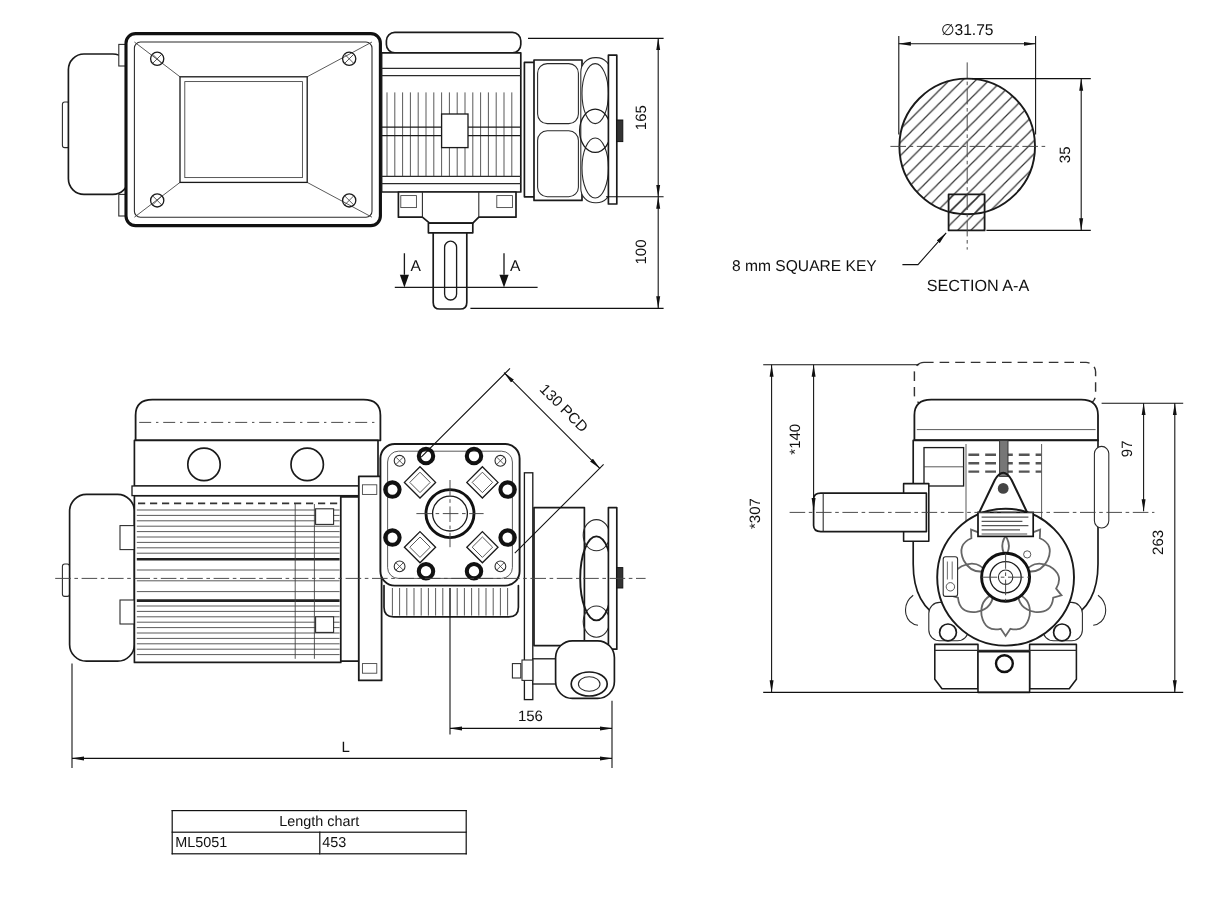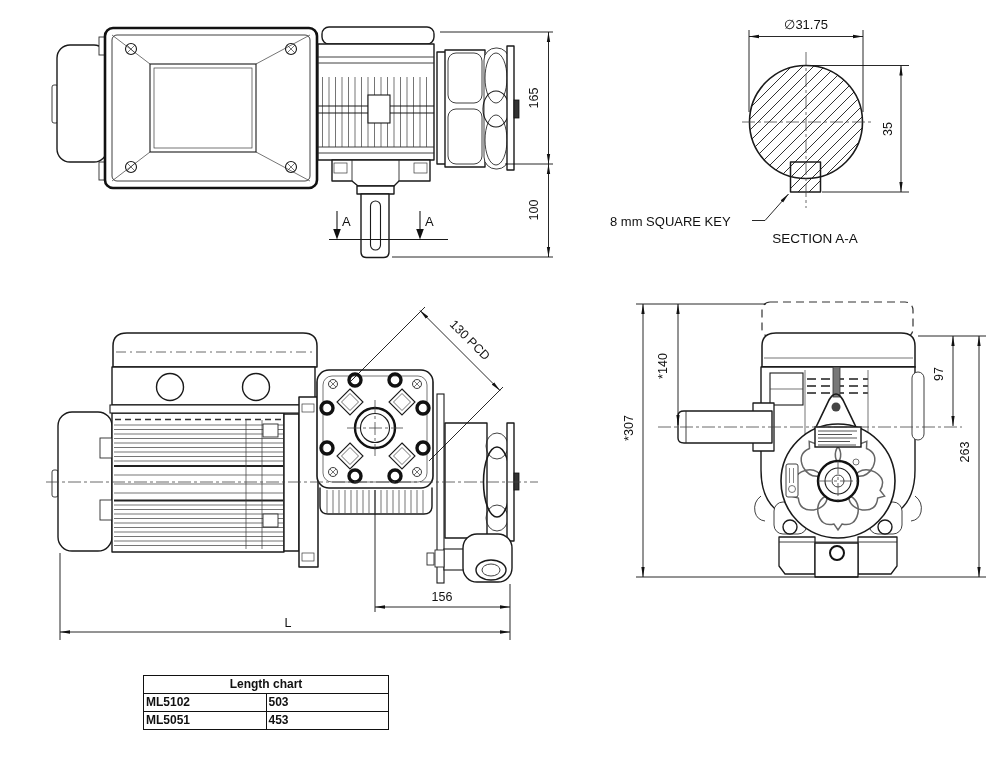--- a/index.html
+++ b/index.html
@@ -14,21 +14,21 @@
   .xthin{fill:none;stroke:#3a3a3a;stroke-width:0.7;}
   .wfill{fill:#ffffff;}
   .dim  {fill:none;stroke:#111;stroke-width:0.9;}
   .cl   {fill:none;stroke:#444;stroke-width:0.8;stroke-dasharray:13 3 3 3;}
   .dsh  {fill:none;stroke:#333;stroke-width:1.2;stroke-dasharray:8 5;}
   .gray {fill:none;stroke:#666;stroke-width:1.5;}
   .t12{font-size:12.5px;} .t13{font-size:13px;} .t13b{font-size:13.5px;}
   .mid{text-anchor:middle;}
   .chart{position:absolute;left:143px;top:675px;width:246px;border-collapse:collapse;
          font-size:12px;color:#111;table-layout:fixed;}
-  .chart th,.chart td{border:1.2px solid #111;font-weight:700;
+  .chart th,.chart td{border:1.2px solid #111;font-weight:400;
          padding:1px 2px;height:15px;line-height:15px;}
 </style>
 </head>
 <body>
 
 <div class="stage">
 <svg width="1008" height="762" viewBox="0 0 1008 762">
 <defs>
   <marker id="arr" viewBox="0 0 10 4" refX="9.7" refY="2" markerWidth="11.5" markerHeight="4.6" orient="auto-start-reverse">
     <path d="M0,0.4 L10,2 L0,3.6 Z" fill="#111"></path>
@@ -276,22 +276,18 @@
 </svg>
 
 <table class="chart">
   <thead>
     <tr>
           <th colspan="2">Length chart</th>
         </tr>
   </thead>
   <tbody>
     <tr>
-      <td>ML5102</td>
-      <td>503</td>
-    </tr>
-    <tr>
       <td>ML5051</td>
       <td>453</td>
     </tr>
   </tbody>
 </table>
 </div>
 
 </body></html>

